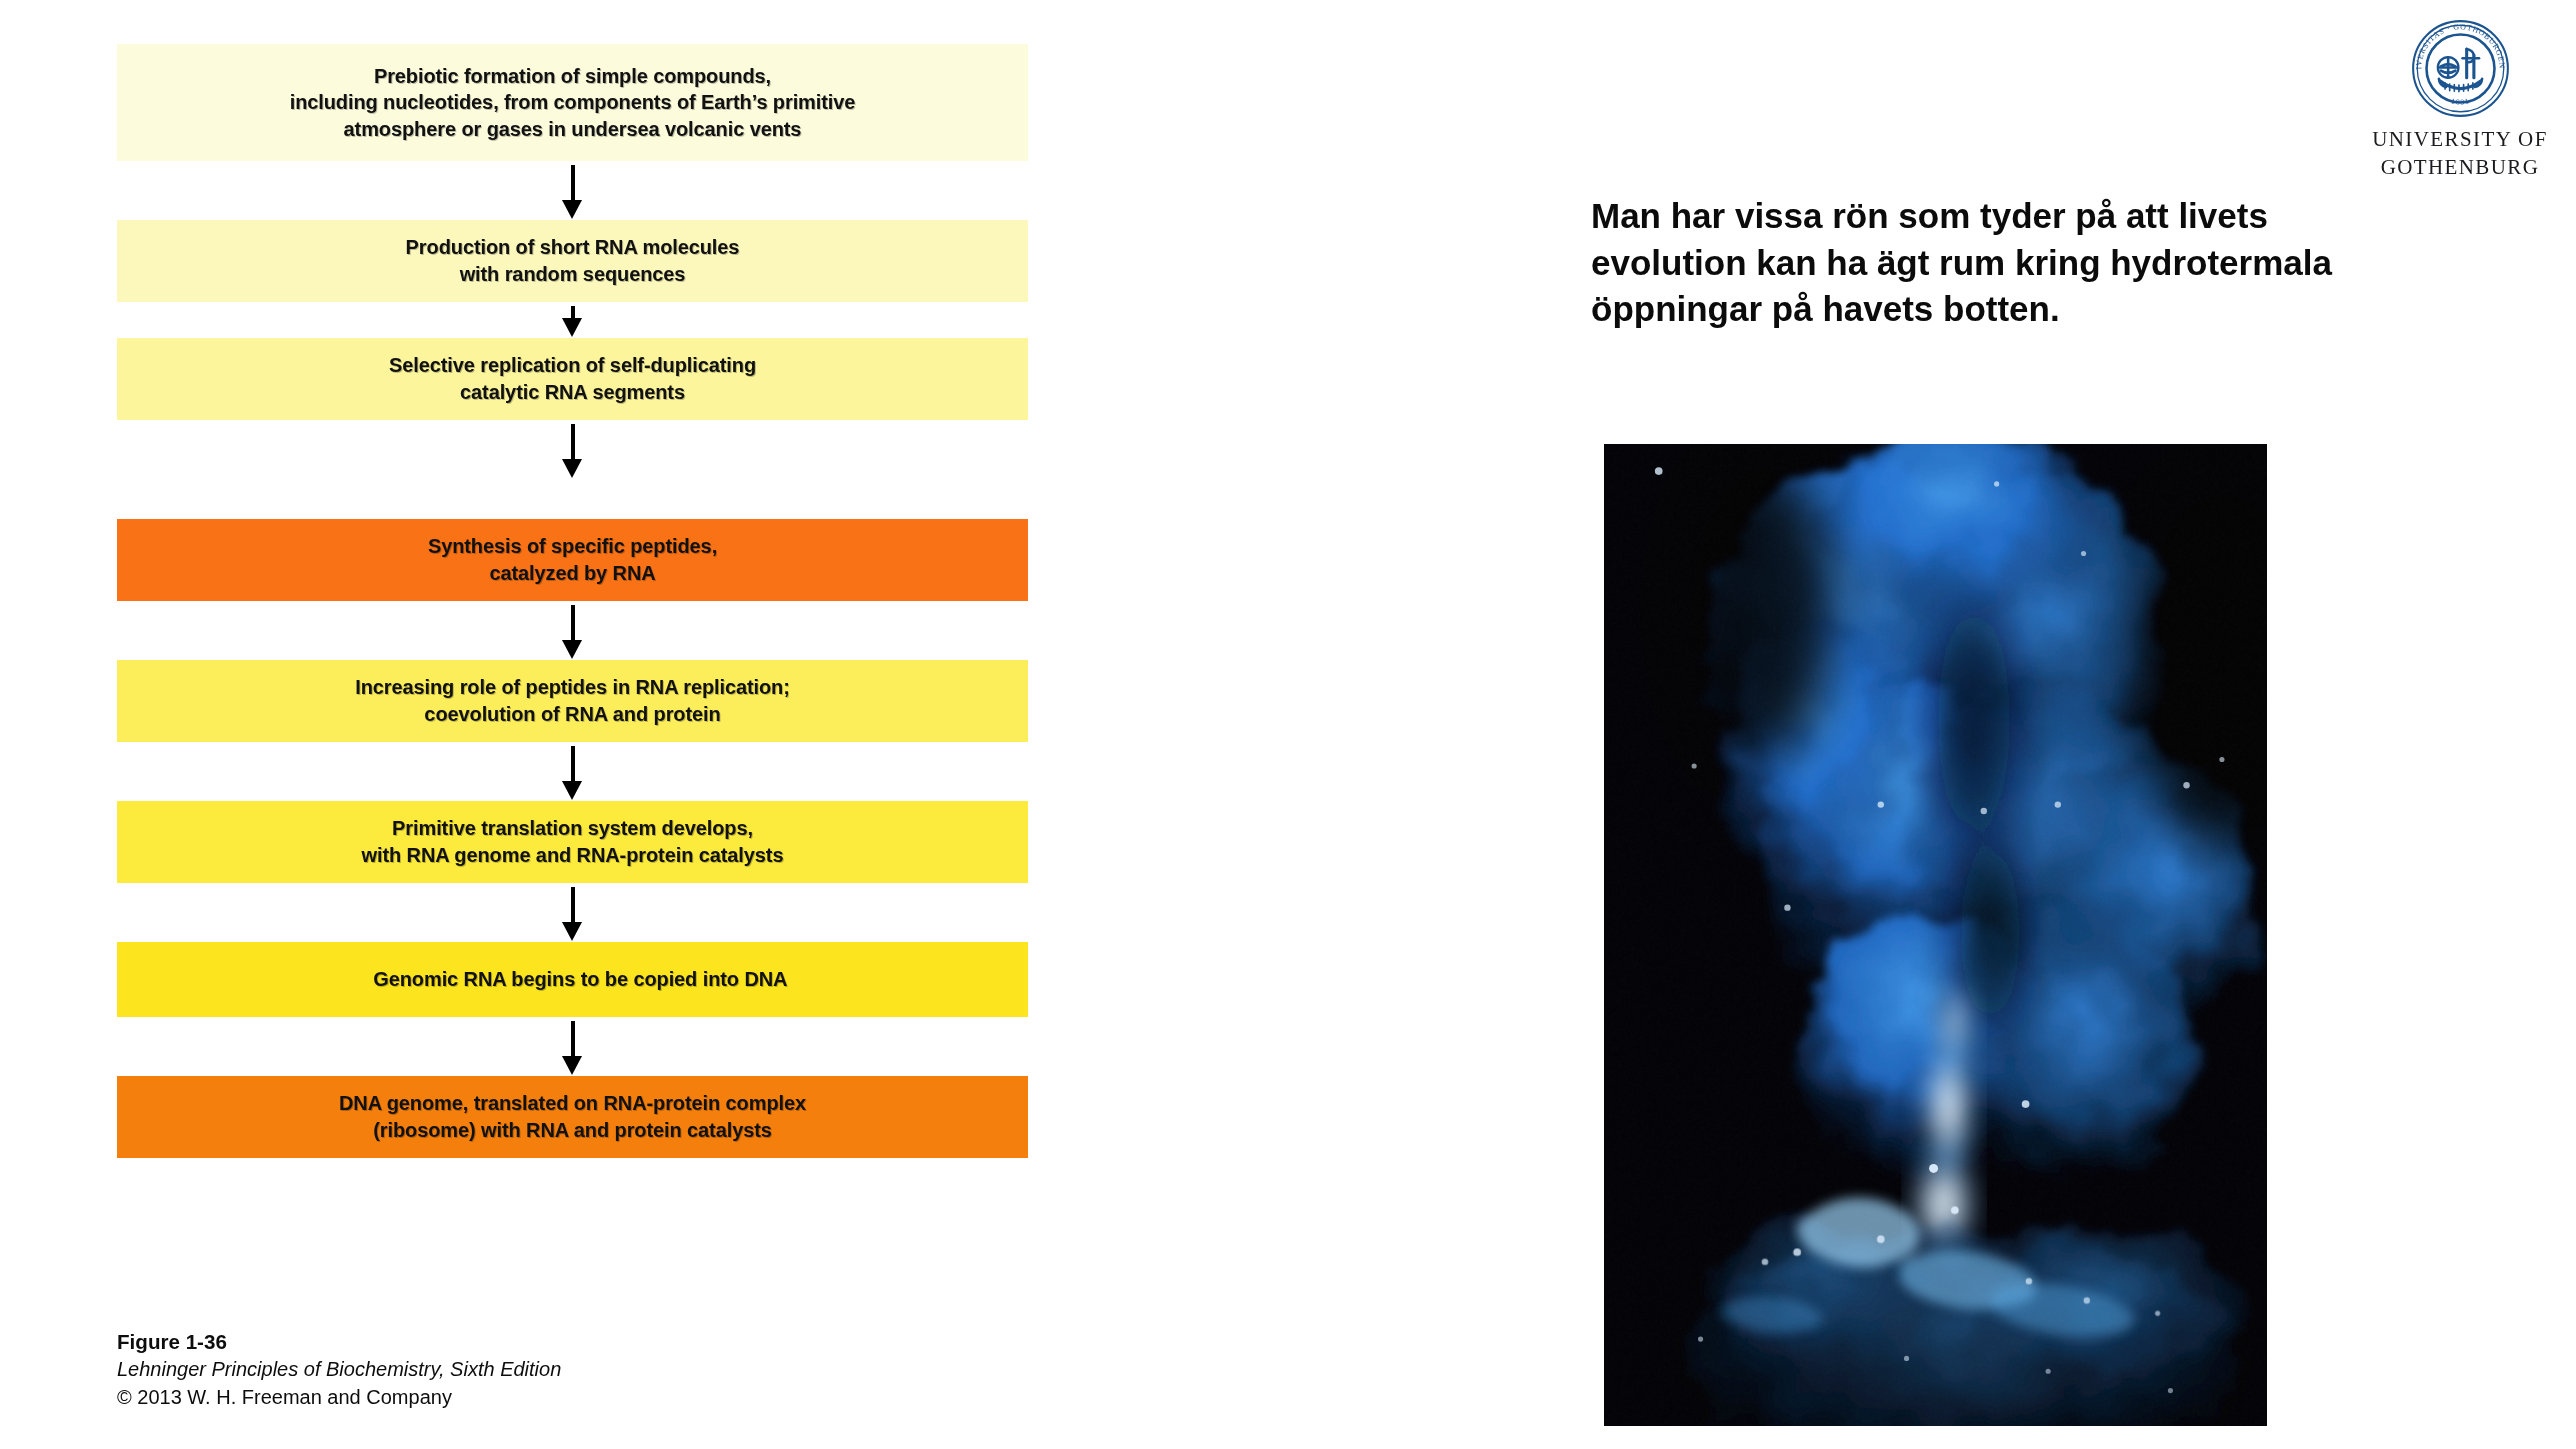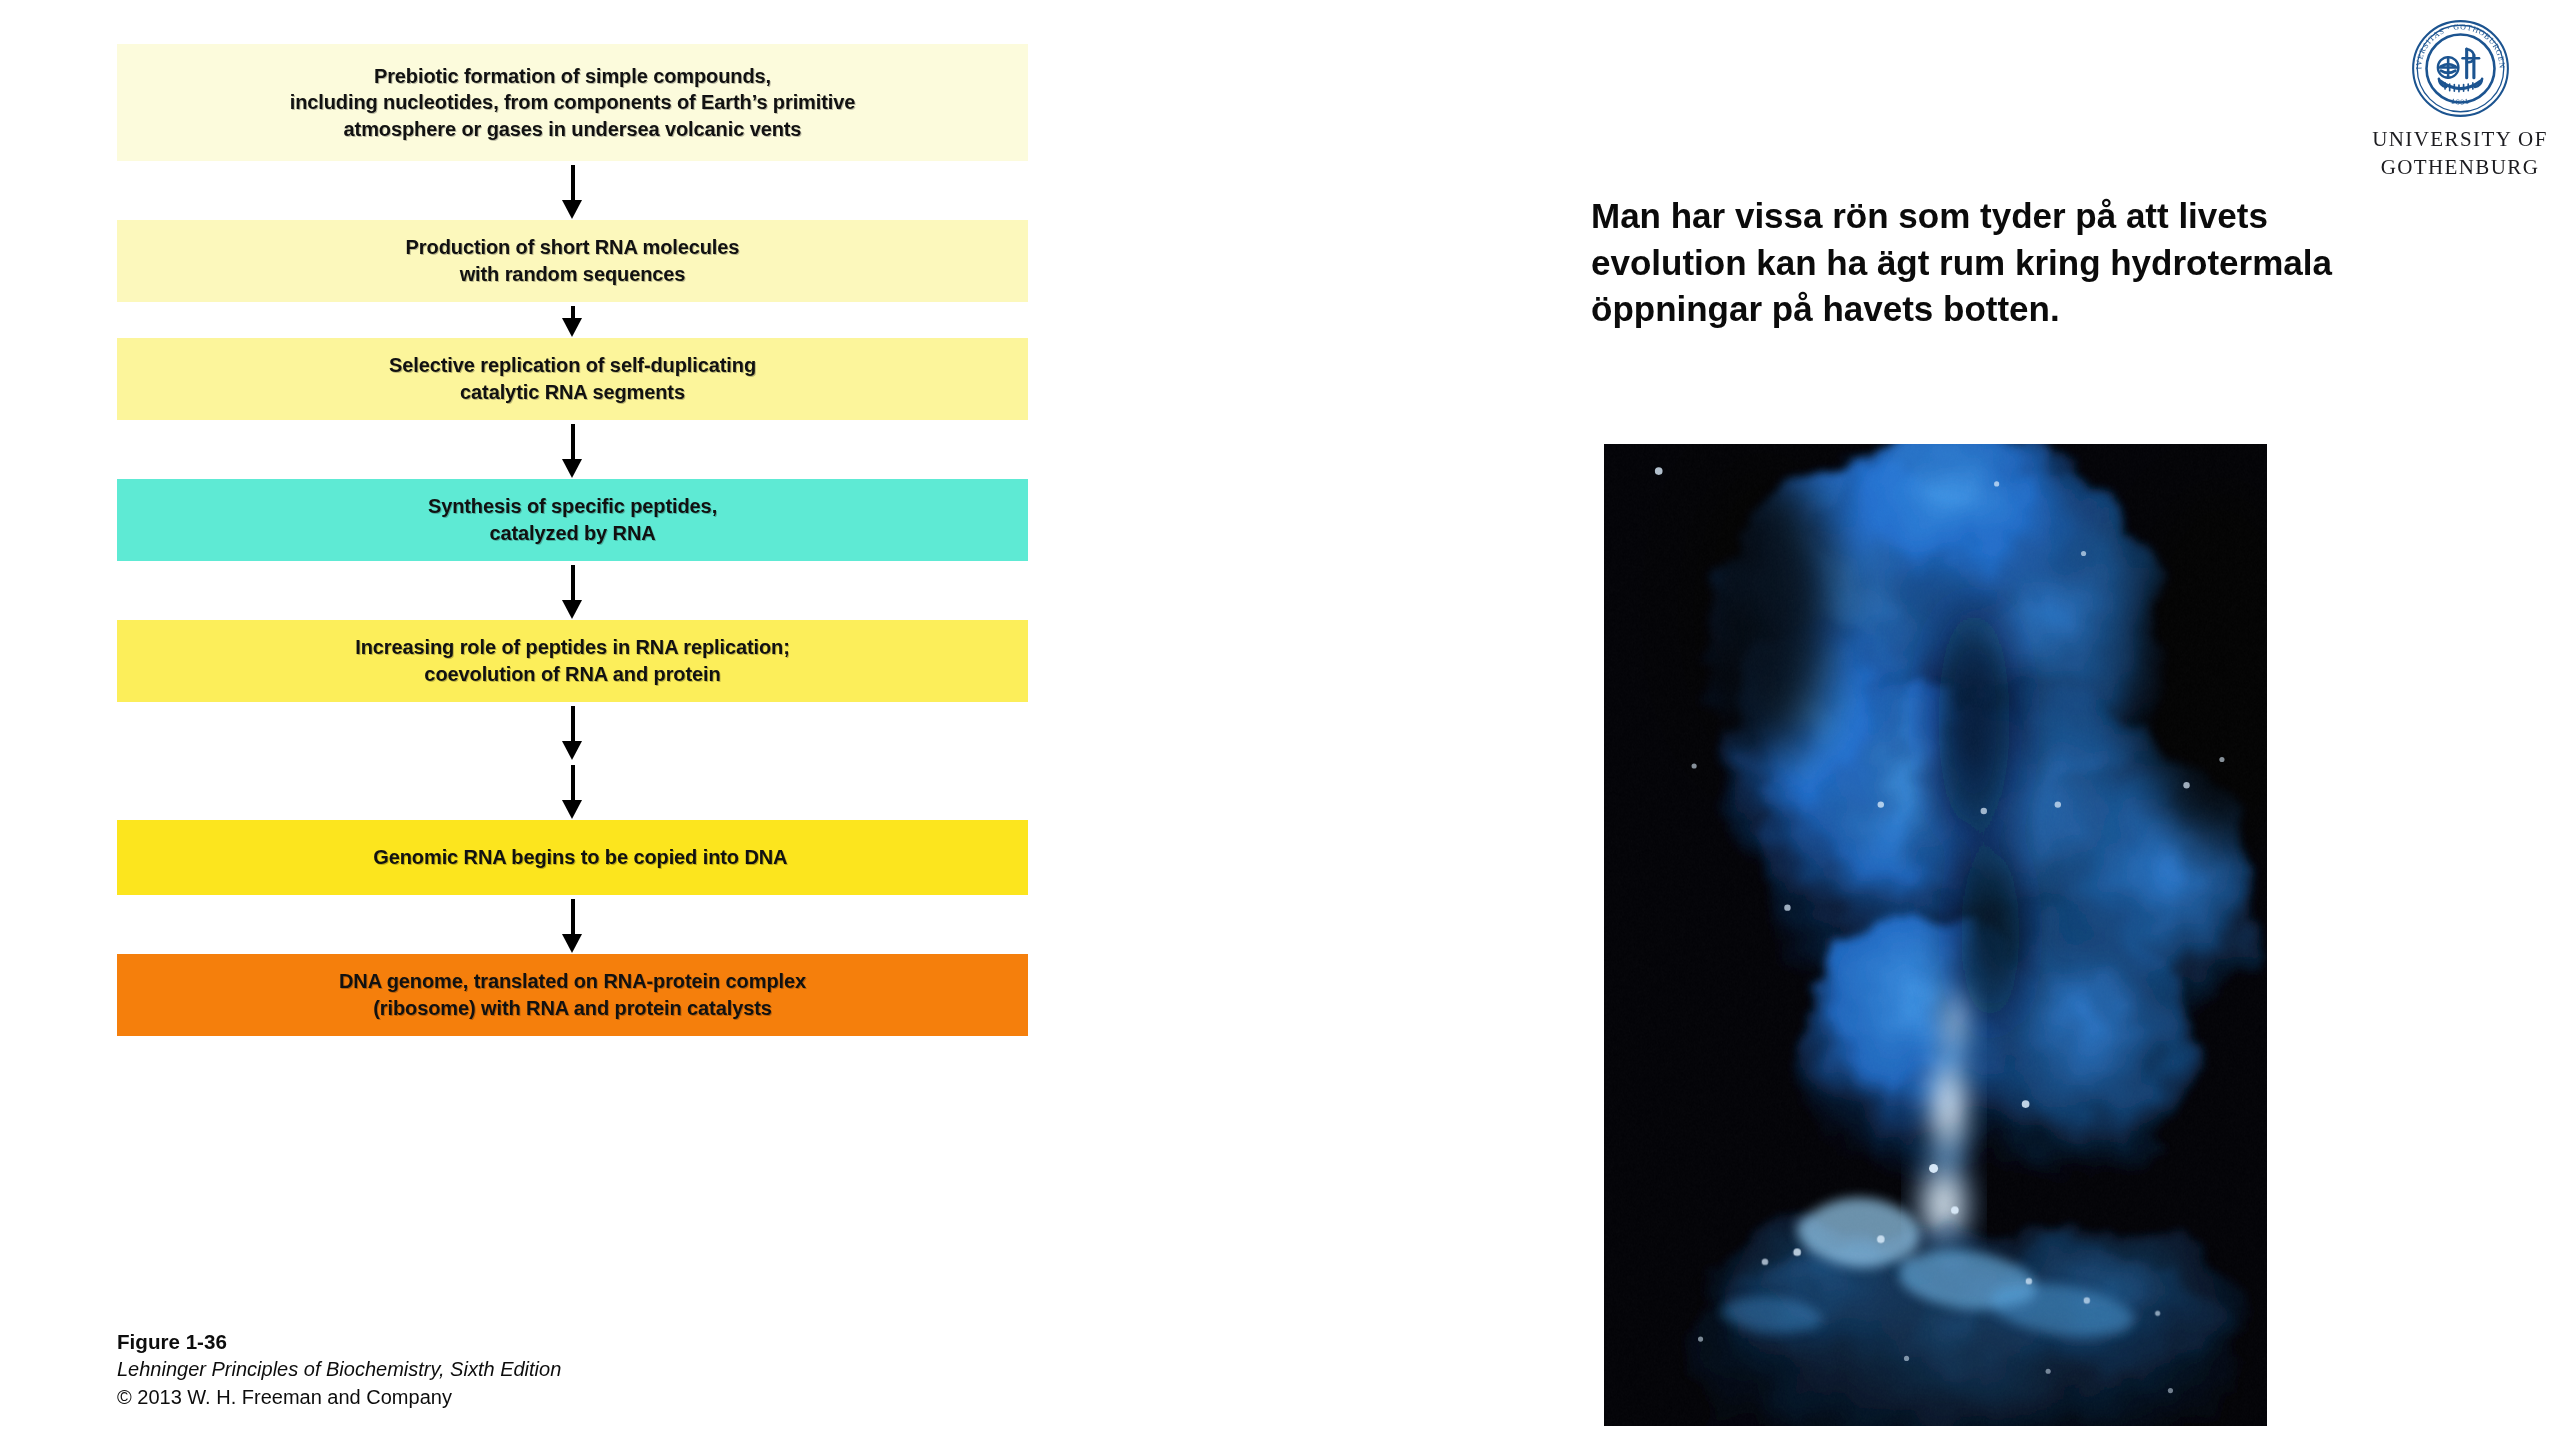--- a/index.html
+++ b/index.html
@@ -168,40 +168,44 @@
   <div class="flow-step step-h2" id="s2" style="background: rgb(252, 245, 155); text-align: center;">
     <span class="step-text">Selective replication of self-duplicating
 catalytic RNA segments</span>
   </div>
 
   <div class="flow-arrow">
     <div class="shaft"></div>
     <div class="head"></div>
   </div>
 
-  <div class="flow-step step-h2" id="s3" style="background: #5eead4;">
+  <div class="flow-step step-h2" id="s3" style="background: #f97316; margin-top: 40px;">
     <span class="step-text">Synthesis of specific peptides,
 catalyzed by RNA</span>
   </div>
 
   <div class="flow-arrow">
     <div class="shaft"></div>
     <div class="head"></div>
   </div>
 
   <div class="flow-step step-h2" id="s4" style="background: rgb(252, 238, 90);">
     <span class="step-text">Increasing role of peptides in RNA replication;
 coevolution of RNA and protein</span>
   </div>
 
   <div class="flow-arrow">
     <div class="shaft"></div>
     <div class="head"></div>
   </div>
 
+  <div class="flow-step step-h2" id="s5" style="background: rgb(252, 234, 60);">
+    <span class="step-text">Primitive translation system develops,
+with RNA genome and RNA-protein catalysts</span>
+  </div>
 
   <div class="flow-arrow">
     <div class="shaft"></div>
     <div class="head"></div>
   </div>
 
   <div class="flow-step step-h1" id="s6" style="background: rgb(252, 229, 30); padding-left: 35px;">
     <span class="step-text">Genomic RNA begins to be copied into DNA</span>
   </div>
 

